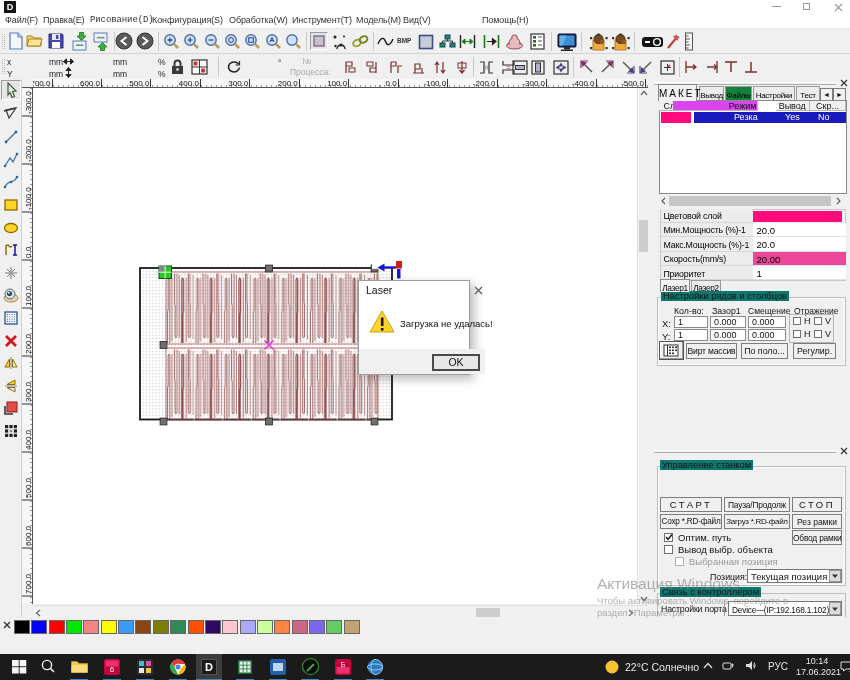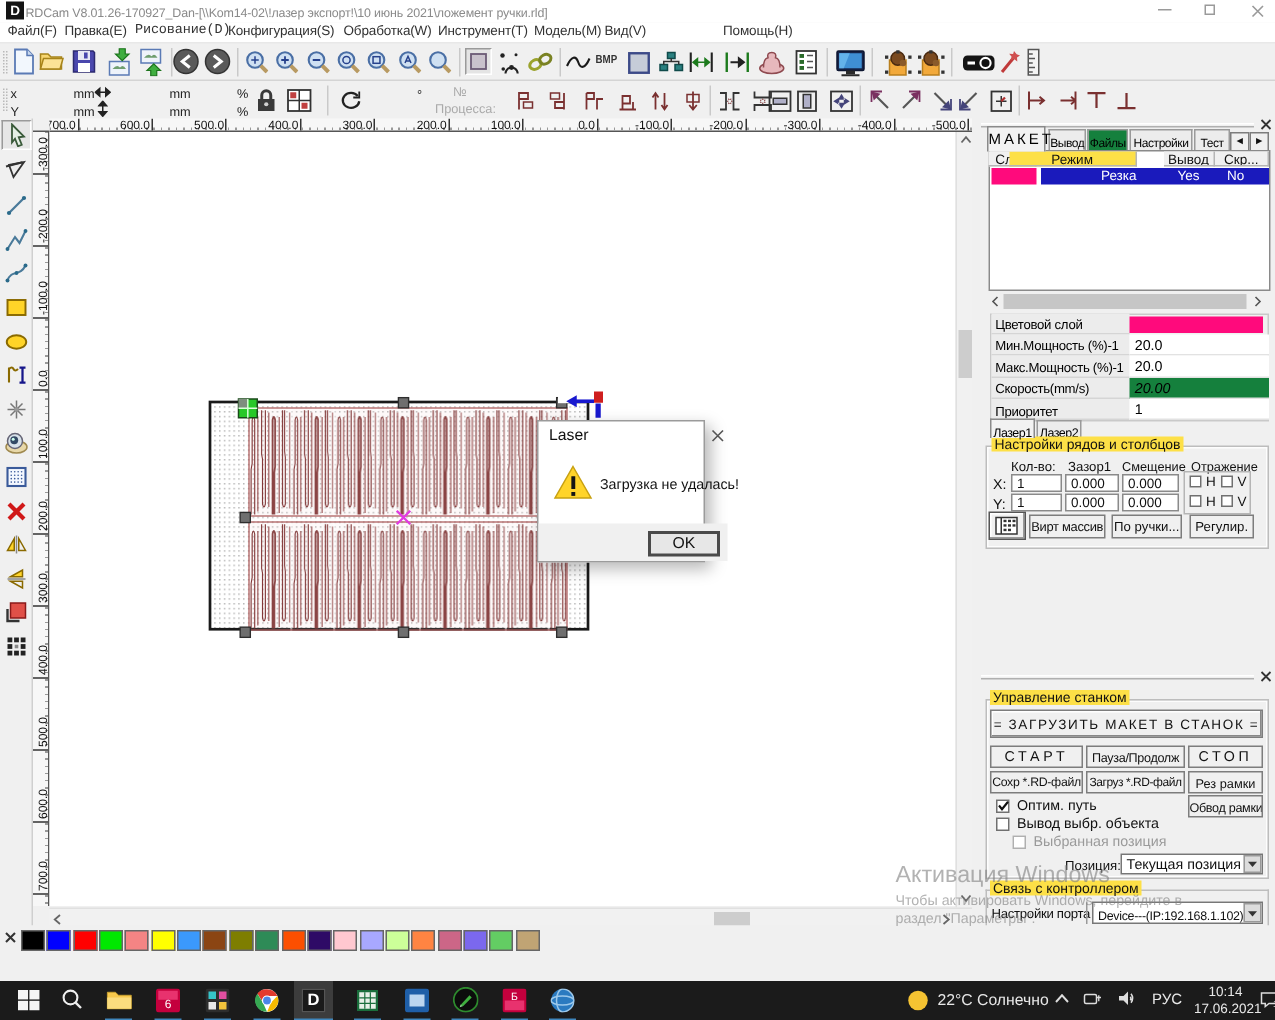--- a/index.html
+++ b/index.html
@@ -21,35 +21,34 @@
 .hlab { position:absolute; font-size:8px; color:#111; }
 #canvas { left:33px; top:88px; width:604px; height:516px; background:#ffffff; overflow:hidden; }
 #vscroll { left:637px; top:88px; width:11px; height:517px; background:#f1f1f1; border-left:1px solid #e0e0e0; }
 #hscroll { left:33px; top:605px; width:615px; height:12px; background:#f1f1f1; border-top:1px solid #e0e0e0; }
 #dlg { left:358px; top:280px; width:112px; height:95px; background:#fff; border:1px solid #9b9b9b; box-shadow:4px 4px 10px rgba(0,0,0,0.28); z-index:40; }
 #panel { left:648px; top:79px; width:202px; height:538px; background:#f0f0f0; }
 .p { position:absolute; font-size:10px; color:#111; white-space:nowrap; }
 .btn { position:absolute; background:#f0f0f0; border:1px solid #7d7d7d; font-size:10px; color:#111; text-align:center; overflow:hidden; white-space:nowrap; }
 .inp { position:absolute; background:#fff; border:1px solid #8a8a8a; font-size:9.5px; color:#111; padding-left:3px; white-space:nowrap; overflow:hidden;}
 .gbox { position:absolute; border:1px solid #bdbdbd; box-shadow:1px 1px 0 #fdfdfd inset, -1px -1px 0 #fdfdfd inset; }
-.glabel { position:absolute; background:#fde047; font-size:9.3px; color:#111; padding:0 2px; white-space:nowrap;}
+.glabel { position:absolute; background:#0f766e; font-size:9.3px; color:#111; padding:0 2px; white-space:nowrap;}
 .cb { position:absolute; width:9px; height:9px; background:#fff; border:1px solid #707070; }
 #palette { left:0; top:617px; width:850px; height:20px; background:#f0f0f0; }
 .sw { position:absolute; top:3px; width:16px; height:14px; }
 #status { left:0; top:637px; width:850px; height:17px; background:#f0f0f0; font-size:9.3px; color:#222; }
 .ssec { position:absolute; top:2px; height:14px; border:1px solid #b5b5b5; border-bottom-color:#e8e8e8; border-right-color:#e8e8e8; background:#f0f0f0; padding:1px 3px 0 3px; white-space:nowrap; overflow:hidden;}
 #taskbar { left:0; top:654px; width:850px; height:26px; background:#1b1b1b; z-index:60; }
 .tkline { position:absolute; top:24.5px; height:1.5px; background:#3f86bc; }
 #watermark { z-index:50; pointer-events:none; }
 #watermark div { position:absolute; color:rgba(130,130,130,0.62); white-space:nowrap; }
 </style></head><body>
 <div id="app">
 <div id="titlebar" class="abs">
 <div class="abs" style="left:4px;top:1px;width:12px;height:12px;background:#141414;color:#fff;font-size:9px;font-weight:bold;text-align:center;line-height:12px;">D</div>
-<div class="abs" style="left:17px;top:3px;font-size:8.3px;color:#8a8a8a;letter-spacing:-0.1px;white-space:nowrap;">RDCam V8.01.26-170927_Dan-[\\Kom14-02\!лазер экспорт!\10 июнь 2021\ложемент ручки.rld]</div>
 <div class="abs" style="left:772px;top:6px;width:9px;height:1.2px;background:#9a9a9a;"></div>
 <div class="abs" style="left:803px;top:3px;width:7px;height:7px;border:1px solid #9a9a9a;"></div>
 <svg class="abs" style="left:834px;top:3px;" width="9" height="9" viewBox="0 0 9 9">
         <path d="M1,1 L8,8 M8,1 L1,8" stroke="#9a9a9a" stroke-width="1.1"></path>
       </svg>
 </div>
 <div id="menubar" class="abs">
 <span style="left:5px;">Файл(F)</span>
 <span style="left:43px;">Правка(E)</span>
 <span style="left:90px;font-family:Liberation Mono, monospace;">Рисование(D)</span>
@@ -599,21 +598,21 @@
       </svg>
 <div class="abs" style="left:10px;top:5px;width:39px;height:17px;background:#f2f2f2;border:1px solid #8a8a8a;border-bottom:none;font-size:10px;letter-spacing:2px;text-align:center;padding-top:3px;z-index:2;">МАКЕТ</div>
 <div class="abs" style="left:51px;top:7px;width:25px;height:15px;background:#ececec;border:1px solid #9a9a9a;border-bottom:none;font-size:8px;letter-spacing:-0.3px;text-align:center;padding-top:3.5px;overflow:hidden;">Вывод</div>
 <div class="abs" style="left:77px;top:7px;width:27px;height:31px;background:#15803d;border:1px solid #9a9a9a;border-bottom:none;font-size:8px;letter-spacing:-0.3px;text-align:center;padding-top:3.5px;overflow:hidden;">Файлы</div>
 <div class="abs" style="left:105px;top:7px;width:42px;height:15px;background:#ececec;border:1px solid #9a9a9a;border-bottom:none;font-size:8px;letter-spacing:-0.3px;text-align:center;padding-top:3.5px;overflow:hidden;">Настройки</div>
 <div class="abs" style="left:148px;top:7px;width:24px;height:15px;background:#ececec;border:1px solid #9a9a9a;border-bottom:none;font-size:8px;letter-spacing:-0.3px;text-align:center;padding-top:3.5px;overflow:hidden;">Тест</div>
 <div class="btn" style="left:172px;top:9px;width:13px;height:13px;font-size:7px;line-height:12px;">◄</div>
 <div class="btn" style="left:185px;top:9px;width:13px;height:13px;font-size:7px;line-height:12px;">►</div>
 <div class="abs" style="left:11px;top:21px;width:188px;height:94px;background:#fff;border:1px solid #8a8a8a;"></div>
 <div class="abs" style="left:11px;top:22px;width:32px;height:10px;background:#f0f0f0;border-right:1px solid #b5b5b5;border-bottom:1px solid #b5b5b5;font-size:9px;text-align:center;color:#111;overflow:hidden;">Слой</div>
-<div class="abs" style="left:25px;top:22px;width:84.5px;height:10px;background:#fde047;border-right:1px solid #b5b5b5;border-bottom:1px solid #b5b5b5;font-size:9px;text-align:center;color:#111;overflow:hidden;">Режим</div>
+<div class="abs" style="left:25px;top:22px;width:84.5px;height:10px;background:#d946ef;border-right:1px solid #b5b5b5;border-bottom:1px solid #b5b5b5;font-size:9px;text-align:right;color:#111;overflow:hidden;">Режим</div>
 <div class="abs" style="left:127.5px;top:22px;width:34.5px;height:10px;background:#f0f0f0;border-right:1px solid #b5b5b5;border-bottom:1px solid #b5b5b5;font-size:9px;text-align:center;color:#111;overflow:hidden;">Вывод</div>
 <div class="abs" style="left:162px;top:22px;width:36px;height:10px;background:#f0f0f0;border-right:1px solid #b5b5b5;border-bottom:1px solid #b5b5b5;font-size:9px;text-align:center;color:#111;overflow:hidden;">Скр...</div>
 <div class="abs" style="left:12.5px;top:32.5px;width:30.5px;height:11px;background:#ff0a7c;"></div>
 <div class="abs" style="left:46px;top:32.5px;width:152px;height:11px;background:#1a1abc;color:#fff;font-size:9px;">
         <span style="position:absolute;left:40px;top:0px;">Резка</span>
         <span style="position:absolute;left:91px;top:0px;">Yes</span>
         <span style="position:absolute;left:124px;top:0px;">No</span>
       </div>
 <svg class="abs" style="left:12px;top:118px;" width="8" height="8" viewBox="0 0 8 8">
         <path d="M5,1 L2,4 L5,7" fill="none" stroke="#555" stroke-width="1.1"></path>
@@ -623,21 +622,21 @@
       </svg>
 <div class="abs" style="left:21px;top:117px;width:162px;height:10px;background:#c6c6c6;"></div>
 <div class="abs" style="left:12px;top:129.5px;width:186px;height:72px;border:1px solid #c9c9c9;"></div>
 <div class="abs" style="left:12.5px;top:129.5px;width:92px;height:14.4px;background:#ececec;border-bottom:1px solid #d5d5d5;font-size:8.8px;letter-spacing:-0.2px;padding:2.5px 0 0 3px;white-space:nowrap;overflow:hidden;">Цветовой слой</div>
 <div class="abs" style="left:104.5px;top:131.5px;width:89px;height:11px;background:#ff0a7c;"></div>
 <div class="abs" style="left:12.5px;top:143.9px;width:92px;height:14.4px;background:#ececec;border-bottom:1px solid #d5d5d5;font-size:8.8px;letter-spacing:-0.2px;padding:2.5px 0 0 3px;white-space:nowrap;overflow:hidden;">Мин.Мощность (%)-1</div>
 <div class="abs" style="left:104.5px;top:143.9px;width:93px;height:14.4px;background:#fff;border-bottom:1px solid #e2e2e2;font-size:9.5px;padding:2px 0 0 4px;">20.0</div>
 <div class="abs" style="left:12.5px;top:158.3px;width:92px;height:14.4px;background:#ececec;border-bottom:1px solid #d5d5d5;font-size:8.8px;letter-spacing:-0.2px;padding:2.5px 0 0 3px;white-space:nowrap;overflow:hidden;">Макс.Мощность (%)-1</div>
 <div class="abs" style="left:104.5px;top:158.3px;width:93px;height:14.4px;background:#fff;border-bottom:1px solid #e2e2e2;font-size:9.5px;padding:2px 0 0 4px;">20.0</div>
 <div class="abs" style="left:12.5px;top:172.70000000000002px;width:92px;height:14.4px;background:#ececec;border-bottom:1px solid #d5d5d5;font-size:8.8px;letter-spacing:-0.2px;padding:2.5px 0 0 3px;white-space:nowrap;overflow:hidden;">Скорость(mm/s)</div>
-<div class="abs" style="left:104.5px;top:172.70000000000002px;width:93px;height:14.4px;background:#15803d;border-bottom:1px solid #e2e2e2;font-size:9.5px;padding:2px 0 0 4px;font-style:italic;">20.00</div>
+<div class="abs" style="left:104.5px;top:172.70000000000002px;width:93px;height:14.4px;background:#ec4899;border-bottom:1px solid #e2e2e2;font-size:9.5px;padding:2px 0 0 4px;">20.00</div>
 <div class="abs" style="left:12.5px;top:187.10000000000002px;width:92px;height:14.4px;background:#ececec;border-bottom:1px solid #d5d5d5;font-size:8.8px;letter-spacing:-0.2px;padding:2.5px 0 0 3px;white-space:nowrap;overflow:hidden;">Приоритет</div>
 <div class="abs" style="left:104.5px;top:187.10000000000002px;width:93px;height:14.4px;background:#fff;border-bottom:1px solid #e2e2e2;font-size:9.5px;padding:2px 0 0 4px;">1</div>
 <div class="abs" style="left:12px;top:200px;width:30px;height:13px;background:#f2f2f2;border:1px solid #8a8a8a;border-bottom:none;font-size:8.3px;letter-spacing:-0.3px;text-align:center;padding-top:2.5px;z-index:2;">Лазер1</div>
 <div class="abs" style="left:43px;top:201px;width:30px;height:12px;background:#ececec;border:1px solid #9a9a9a;border-bottom:none;font-size:8.3px;letter-spacing:-0.3px;text-align:center;padding-top:2px;">Лазер2</div>
 <div class="gbox" style="left:9px;top:218px;width:189px;height:69px;"></div>
 <div class="glabel" style="left:13px;top:212px;">Настройки рядов и столбцов</div>
 <div class="p" style="left:26px;top:227px;font-size:8.8px;">Кол-во:</div>
 <div class="p" style="left:64px;top:227px;font-size:8.8px;">Зазор1</div>
 <div class="p" style="left:100px;top:227px;font-size:8.5px;">Смещение</div>
 <div class="p" style="left:146px;top:227px;font-size:8.5px;">Отражение</div>
@@ -667,29 +666,28 @@
           <rect x="9" y="2.5" width="2" height="1.6"></rect>
           <rect x="12" y="2.5" width="2" height="1.6"></rect>
           <rect x="6" y="5.5" width="2" height="1.6"></rect>
           <rect x="9" y="5.5" width="2" height="1.6"></rect>
           <rect x="12" y="5.5" width="2" height="1.6"></rect>
           <rect x="6" y="8.5" width="2" height="1.6"></rect>
           <rect x="9" y="8.5" width="2" height="1.6"></rect>
         </g>
       </svg>
 <div class="btn" style="left:38px;top:264px;width:51px;height:16px;line-height:15px;font-size:8.6px;letter-spacing:-0.2px;">Вирт массив</div>
-<div class="btn" style="left:93px;top:264px;width:47px;height:16px;line-height:15px;font-size:8.8px;">По ручки...</div>
+<div class="btn" style="left:93px;top:264px;width:47px;height:16px;line-height:15px;font-size:8.8px;">По поло...</div>
 <div class="btn" style="left:145px;top:264px;width:43px;height:16px;line-height:15px;font-size:8.8px;">Регулир.</div>
 <div class="abs" style="left:6px;top:371px;width:182px;height:3px;border-top:1px solid #fff;border-bottom:1px solid #b0b0b0;"></div>
 <svg class="abs" style="left:192px;top:368px;" width="8" height="8" viewBox="0 0 8 8">
         <path d="M1,1 L7,7 M7,1 L1,7" stroke="#333" stroke-width="1.2"></path>
       </svg>
 <div class="gbox" style="left:9px;top:387px;width:189px;height:120px;"></div>
 <div class="glabel" style="left:12px;top:381px;">Управление станком</div>
-<div class="btn" style="left:12px;top:394px;width:182px;height:19px;line-height:18px;letter-spacing:1.1px;font-size:9px;box-shadow:inset -1px -1px 0 #888, inset 1px 1px 0 #fff;">= ЗАГРУЗИТЬ МАКЕТ В СТАНОК =</div>
 <div class="btn" style="left:12px;top:418px;width:62px;height:15px;line-height:14px;letter-spacing:2.5px;font-size:9.5px;">СТАРТ</div>
 <div class="btn" style="left:76px;top:418px;width:66px;height:15px;line-height:14px;font-size:8.4px;letter-spacing:-0.2px;">Пауза/Продолж</div>
 <div class="btn" style="left:144px;top:418px;width:50px;height:15px;line-height:14px;letter-spacing:2.5px;font-size:9.5px;">СТОП</div>
 <div class="btn" style="left:12px;top:435px;width:62px;height:15px;line-height:14px;font-size:8.2px;letter-spacing:-0.2px;">Сохр *.RD-файл</div>
 <div class="btn" style="left:76px;top:435px;width:66px;height:15px;line-height:14px;font-size:8.0px;letter-spacing:-0.3px;">Загруз *.RD-файл</div>
 <div class="btn" style="left:144px;top:435px;width:50px;height:15px;line-height:14px;font-size:8.5px;">Рез рамки</div>
 <div class="cb" style="left:16px;top:454px;"></div>
 <svg class="abs" style="left:16px;top:453px;" width="10" height="10" viewBox="0 0 10 10">
         <path d="M2,5 L4,7.5 L8,2.5" fill="none" stroke="#111" stroke-width="1.4"></path>
       </svg>

